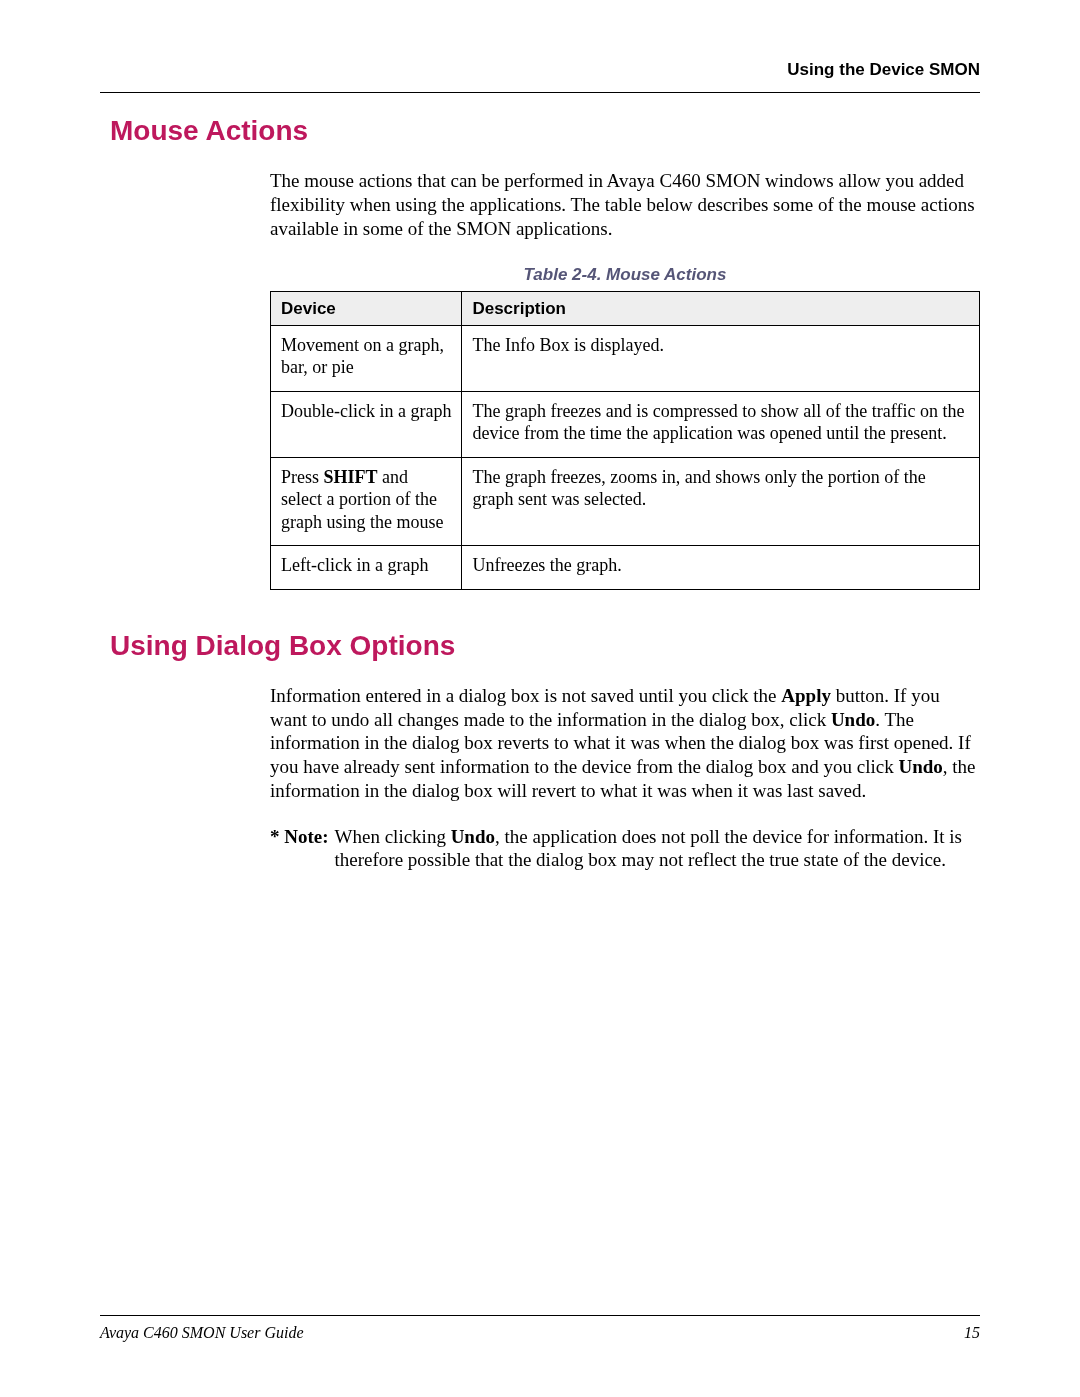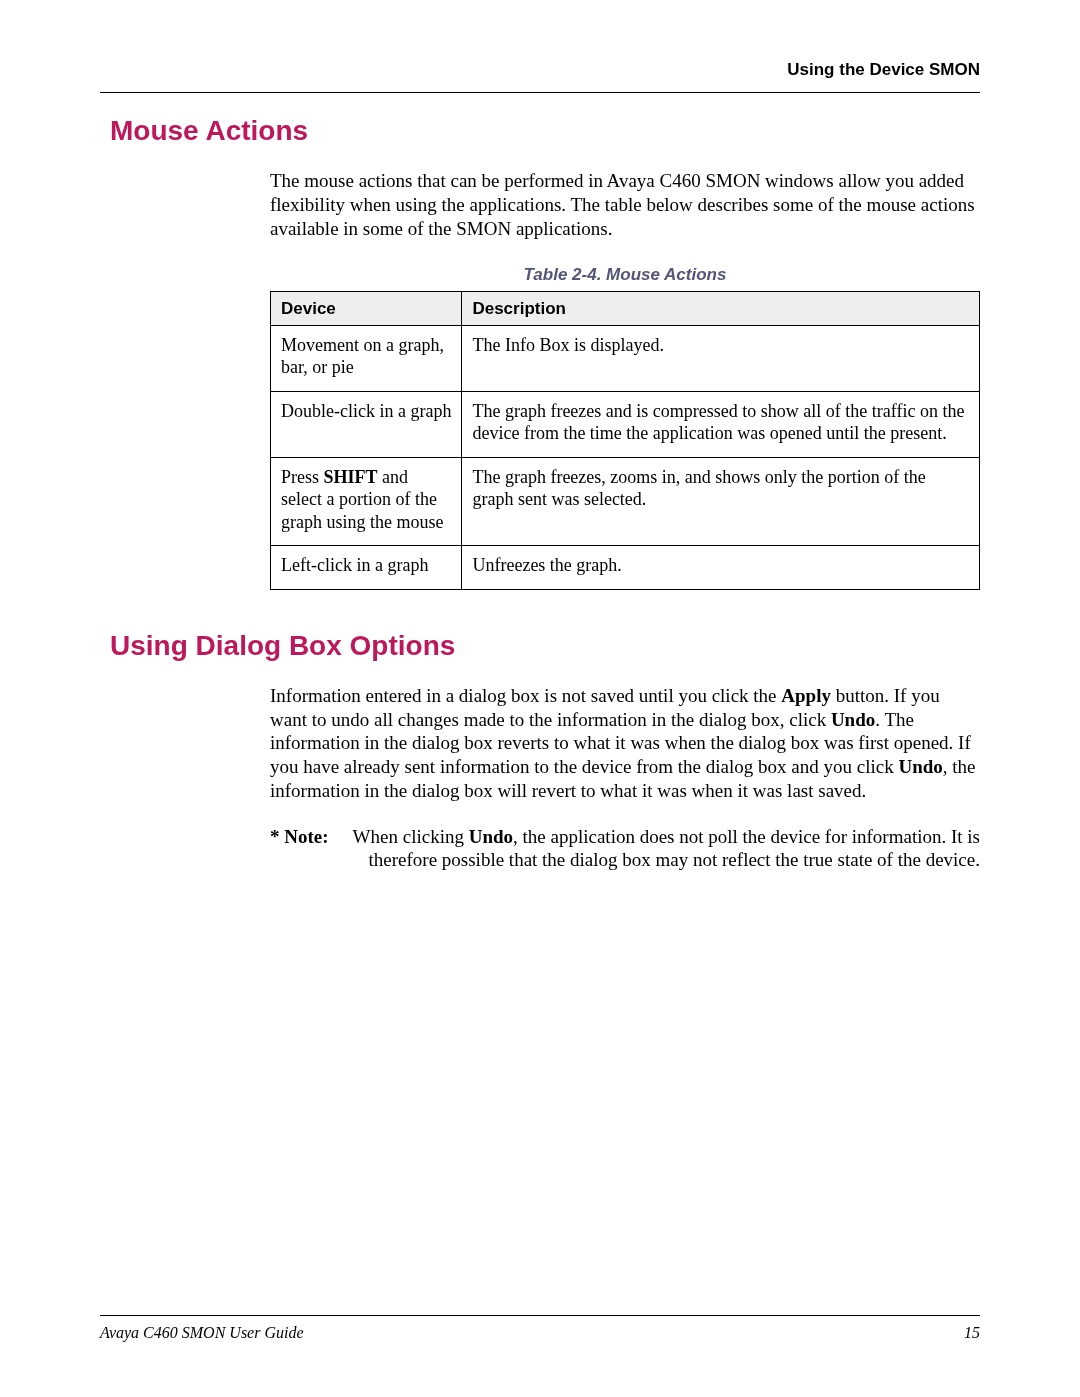--- a/index.html
+++ b/index.html
@@ -87,21 +87,20 @@
     display: flex;
     margin-top: 22px;
   }
   .note-label {
     flex: 0 0 auto;
     white-space: nowrap;
     padding-right: 6px;
   }
   .note-body {
     flex: 1 1 auto;
-    text-align: right;
   }
   .bold { font-weight: bold; }
   .footer {
     position: absolute;
     left: 100px;
     right: 100px;
     bottom: 55px;
     font-style: italic;
   }
   .hr-bottom {

